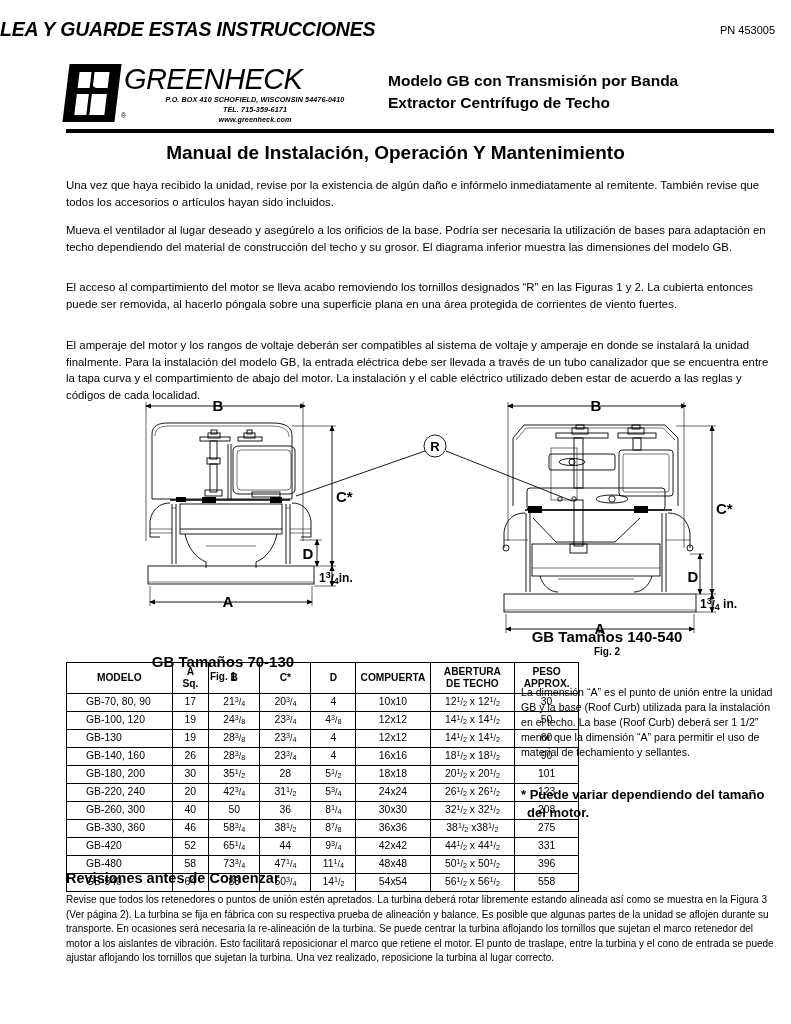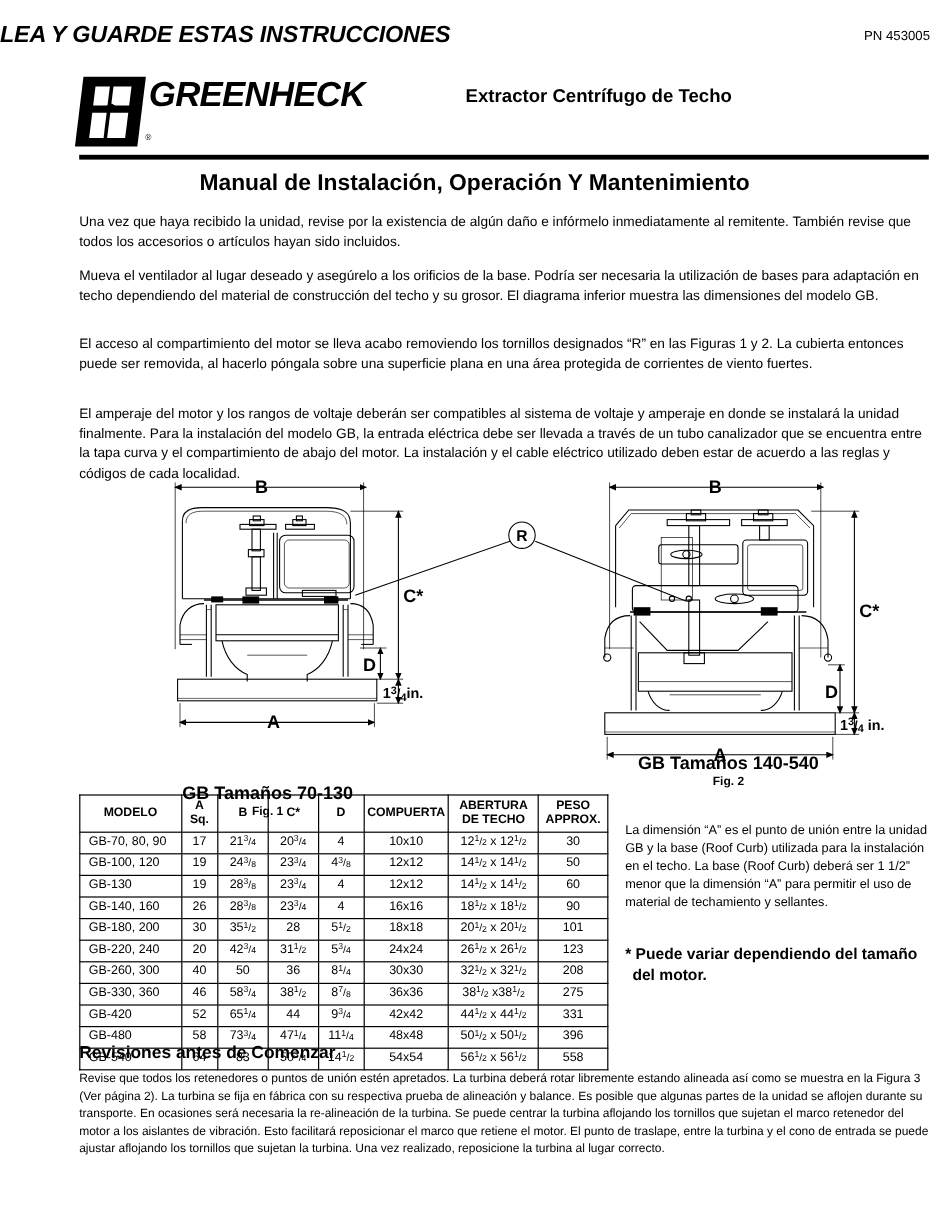--- a/index.html
+++ b/index.html
@@ -52,21 +52,21 @@
   }
   .logo-mark .arrow {
     position:absolute; left:11px; top:22px; width:30px; height:9px; background:#000;
     clip-path: polygon(0 100%, 50% 0, 100% 100%);
   }
   .logo-reg {
     position:absolute; left:55px; top:48px; font-size:7px;
   }
   .logo-name {
     position:absolute; left:58px; top:-1px;
-    font-size:29px; font-weight:bold; font-style:italic;
+    font-size:29px; font-weight:normal; font-style:italic;
     letter-spacing:-0.6px;
   }
   .logo-addr {
     position:absolute; left:60px; top:31px; width:258px;
     text-align:center;
     font-size:7.2px; font-weight:bold; font-style:italic;
     line-height:1.38;
     letter-spacing:0.1px;
   }
   .hdr-model {
@@ -102,39 +102,39 @@
     position:absolute; font-weight:bold; text-align:center;
   }
   .fig-cap .name { font-size:15px; }
   .fig-cap .num  { font-size:10px; margin-top:1px; }
   #cap1 { left:128px; top:653px; width:190px; }
   #cap2 { left:492px; top:628px; width:230px; }
 
   
   table.spec {
     position:absolute; left:66px; top:662px;
-    width:441px;
+    width:513px;
     border-collapse:collapse;
     font-size:10.4px;
   }
   table.spec th, table.spec td {
     border:1px solid #000;
     text-align:center;
     padding:1px 2px;
     line-height:1.18;
   }
   table.spec thead th {
     font-weight:bold;
     font-size:10.2px;
     padding:3px 2px;
     vertical-align:middle;
   }
   table.spec tbody td { height:15px; }
   table.spec tbody td.model {
-    text-align:left; padding-left:7px;
+    text-align:left; padding-left:19px;
   }
   
   .c0 { width:96px; } .c1 { width:30px; } .c2 { width:44px; }
   .c3 { width:44px; } .c4 { width:38px; } .c5 { width:66px; }
   .c6 { width:76px; } .c7 { width:56px; }
 
   .frac { font-size:0.99em; }
   .frac sup { font-size:0.70em; vertical-align:0.42em; line-height:0; }
   .frac sub { font-size:0.70em; vertical-align:-0.07em; line-height:0; }
   .fbar { font-size:0.85em; }
@@ -173,23 +173,29 @@
   <div class="logo-wrap">
     <div class="logo-mark">
       <div class="n1"></div>
         <div class="n2"></div>
       <div class="arrow"></div>
       <div class="n3"></div>
         <div class="n4"></div>
     </div>
     <div class="logo-reg">®</div>
     <div class="logo-name">GREENHECK</div>
+    <div class="logo-addr">
+      <div>P.O. BOX 410  SCHOFIELD, WISCONSIN 54476-0410</div>
+      <div>TEL. 715-359-6171</div>
+      <div>www.greenheck.com</div>
+    </div>
   </div>
 
   <div class="hdr-model">
+    <div>Modelo GB con Transmisión por Banda</div>
     <div>Extractor Centrífugo de Techo</div>
   </div>
 
   <div class="rule-thick"></div>
 
   <div class="doc-title">Manual de Instalación, Operación Y Mantenimiento</div>
 
   <div class="body-text" id="para0">Una vez que haya recibido la unidad, revise por la existencia de algún daño e infórmelo inmediatamente al remitente.  También revise que todos los accesorios o artículos hayan sido incluidos.</div>
   <div class="body-text" id="para1">Mueva el ventilador al lugar deseado y asegúrelo a los orificios de la base.  Podría ser necesaria la utilización de bases para adaptación en techo dependiendo del material de construcción del techo y su grosor.  El diagrama inferior muestra las dimensiones del modelo GB.</div>
   <div class="body-text" id="para2">El acceso al compartimiento del motor se lleva acabo removiendo los tornillos designados  “R” en las Figuras 1 y 2.  La cubierta entonces puede ser removida, al hacerlo póngala sobre una superficie plana en una área protegida de corrientes de viento fuertes.</div>

